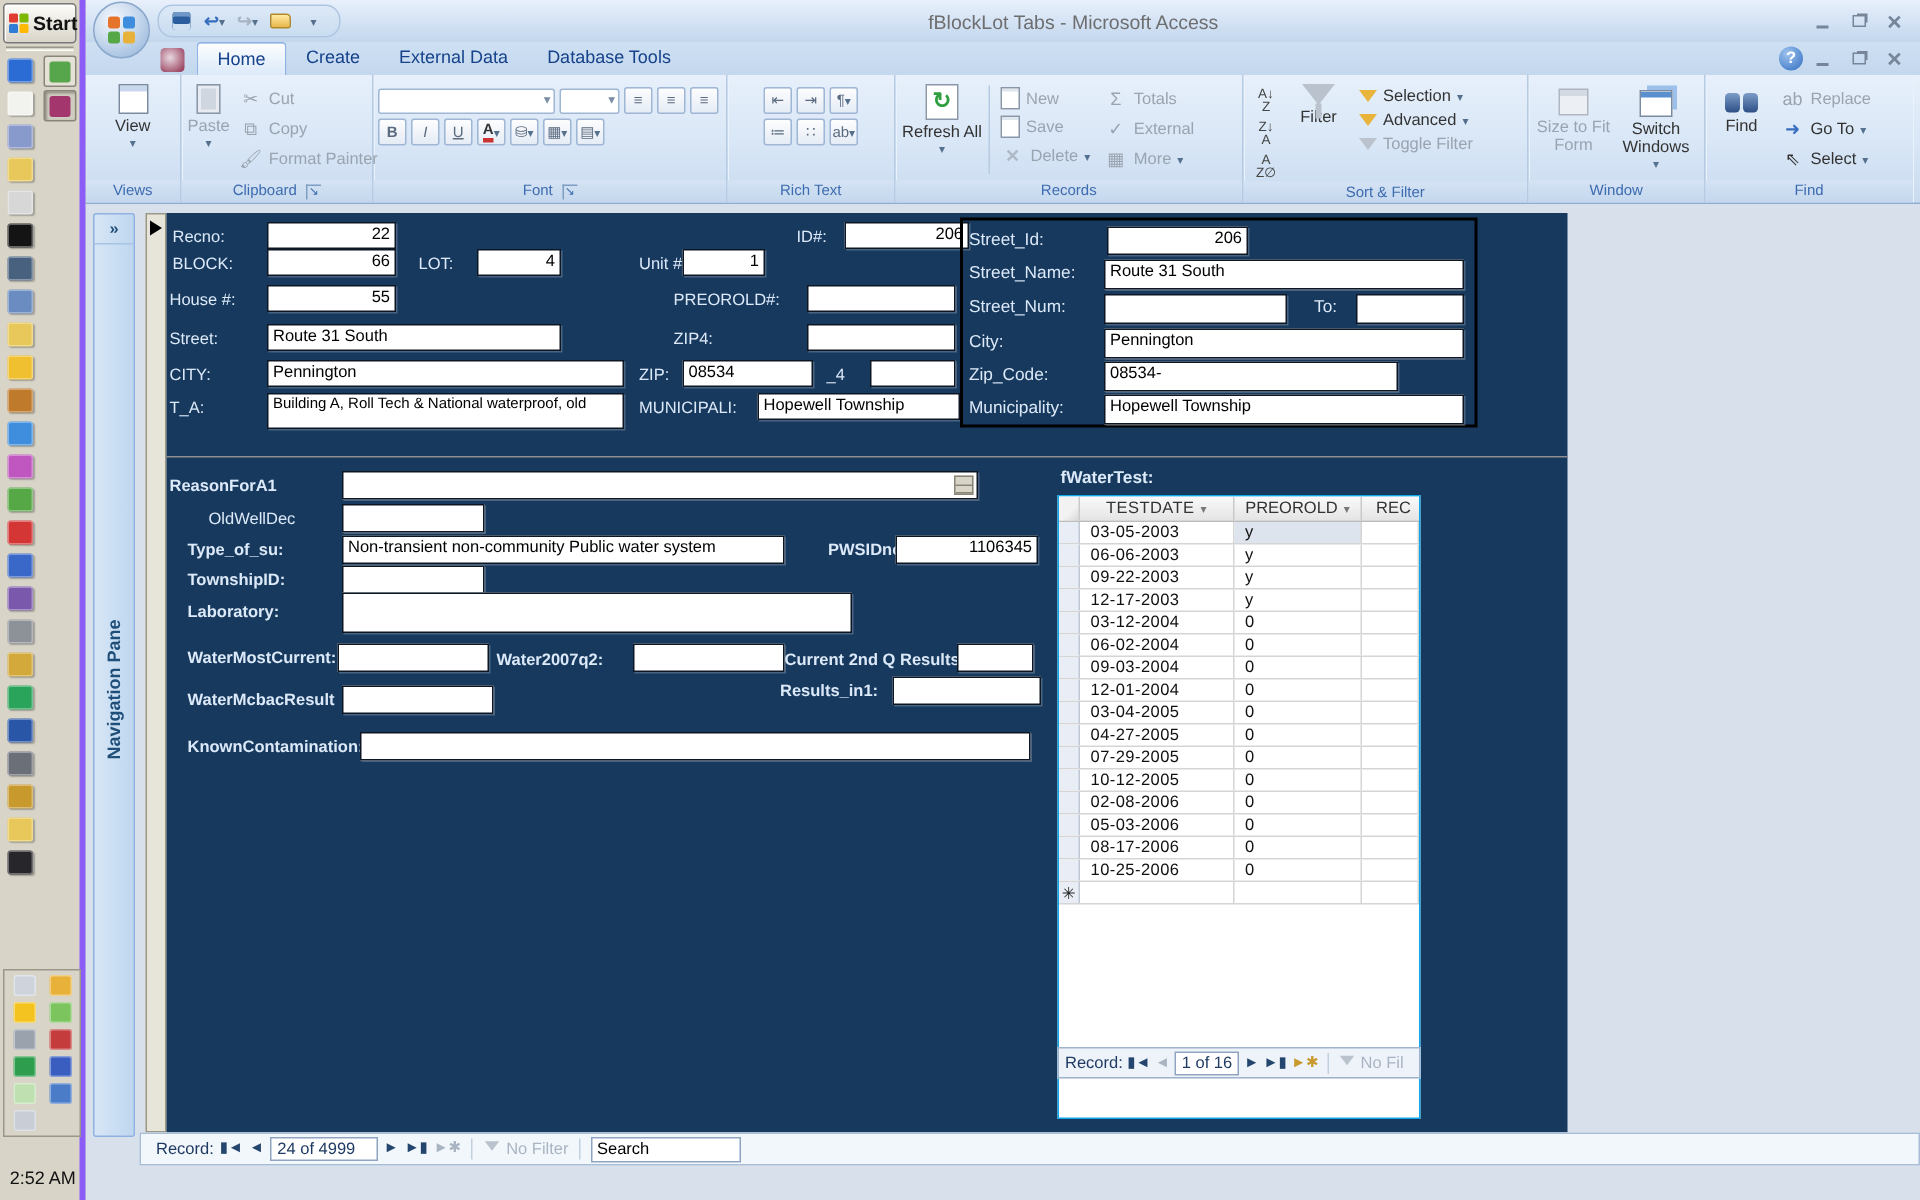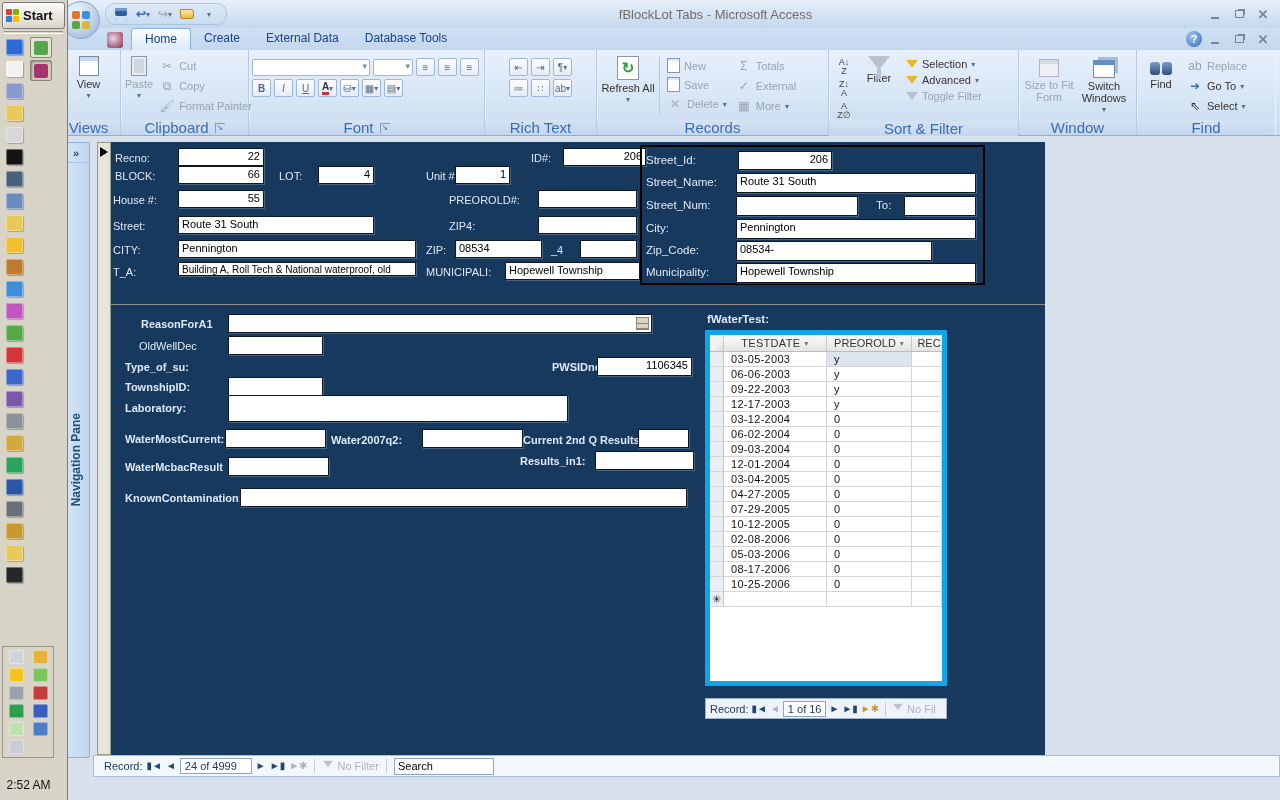--- a/index.html
+++ b/index.html
@@ -1,19 +1,19 @@
 <!DOCTYPE html>
 <html><head>
 <meta charset="utf-8">
 <style>
   * { box-sizing: border-box; margin:0; padding:0; }
   html,body { width:1280px; height:800px; overflow:hidden; font-family:"Liberation Sans",sans-serif; background:#d8e0eb; }
 
   
-  #taskbar { position:absolute; left:0; top:0; width:68px; height:800px; background:#d8d4c8; border-right:1px solid #8b5cf6; z-index:50; }
+  #taskbar { position:absolute; left:0; top:0; width:57px; height:800px; background:#d8d4c8; border-right:4px solid #8b5cf6; z-index:50; }
   #start-button { margin:2px 2px 1px 2px; height:27px; background:linear-gradient(#fdfcf9,#d9d5ca); border:1px solid #7a7a7a; border-radius:3px; box-shadow:inset 1px 1px 0 #fff; display:flex; align-items:center; gap:3px; padding:0 3px; cursor:pointer; }
   #start-button .flag { width:14px; height:14px; display:grid; grid-template-columns:6px 6px; grid-template-rows:6px 6px; gap:1px; }
   #start-button .flag i { border-radius:1px; }
   #start-label { font-weight:bold; font-size:13px; color:#111; }
   .tb-divider { height:3px; border-top:1px solid #9a968a; border-bottom:1px solid #fff; margin:2px 4px; }
   #tb-cols { display:flex; }
   #ql-icons { width:28px; display:flex; flex-direction:column; align-items:center; }
   .qlicon { width:17px; height:16px; border-radius:2px; margin:3px 0; box-shadow:inset 0 0 0 1px rgba(255,255,255,.35), 1px 1px 1px rgba(0,0,0,.25); cursor:pointer; }
   #tb-running { width:26px; display:flex; flex-direction:column; align-items:center; }
   .runicon { width:22px; height:21px; border:1px solid #8a8677; border-radius:2px; margin:1px 0; display:flex; align-items:center; justify-content:center; cursor:pointer; background:#e4e1d6; }
@@ -48,21 +48,21 @@
   #access-key-icon { width:16px; height:16px; margin:0 8px 2px 0; background:radial-gradient(circle at 40% 40%, #e8d8e0, #8d2a4a); border-radius:3px; cursor:pointer; }
   .rtab { font-size:12px; color:#15428b; padding:3px 13px 4px; cursor:pointer; }
   .rtab.active { background:linear-gradient(#fdfeff,#e8f1fb 60%,#dceafa); border:1px solid #8db2e3; border-bottom:none; border-radius:3px 3px 0 0; color:#15428b; }
   #tabrow-right { margin-left:auto; display:flex; align-items:center; gap:2px; padding-right:6px; align-self:center; }
   #help-icon { width:16px; height:16px; border-radius:50%; background:radial-gradient(circle at 35% 30%, #9fc4ee, #2f6cc0); color:#fff; font-size:11px; font-weight:bold; display:flex; align-items:center; justify-content:center; cursor:pointer; }
 
   
   #ribbon { position:absolute; left:0; top:50px; right:0; height:86px; background:linear-gradient(#e7f0fb,#d8e6f6 55%,#c9dbf0); border-bottom:1px solid #8fadd1; display:flex; }
   .rgroup { display:flex; flex-direction:column; border-right:1px solid #b6cbe2; box-shadow:1px 0 0 #eaf2fb; }
   .rg-content { flex:1; display:flex; align-items:stretch; padding:3px 3px 0; gap:1px; }
-  .rg-label { height:15px; font-size:15px; color:#3e6cb0; text-align:center; background:linear-gradient(#d5e3f4,#c3d7ed); display:flex; align-items:center; justify-content:center; gap:6px; padding:0 6px; }
+  .rg-label { height:15px; font-size:10px; color:#3e6cb0; text-align:center; background:linear-gradient(#d5e3f4,#c3d7ed); display:flex; align-items:center; justify-content:center; gap:6px; padding:0 6px; }
   .launcher { width:10px; height:10px; border:1px solid #7f9ec4; border-right:none; border-bottom:none; position:relative; cursor:pointer; }
   .launcher::after { content:"↘"; position:absolute; font-size:8px; color:#3e6cb0; left:1px; top:-1px; }
   .bigbtn { width:52px; display:flex; flex-direction:column; align-items:center; justify-content:flex-start; gap:2px; padding:3px 1px 1px; font-size:11px; color:#333; text-align:center; border-radius:3px; cursor:pointer; line-height:1.1; }
   .bigbtn.dis { color:#9aa4b0; }
   .smallcol { display:flex; flex-direction:column; justify-content:flex-start; gap:2px; padding-top:4px; }
   .smallbtn { display:flex; align-items:center; gap:4px; font-size:11px; color:#333; padding:1px 4px; border-radius:2px; cursor:pointer; white-space:nowrap; }
   .smallbtn.dis { color:#9aa4b0; }
   .ic16 { width:16px; height:16px; display:inline-flex; align-items:center; justify-content:center; font-size:12px; }
   .i-view { width:20px; height:20px; background:#fff; border:1px solid #7a8aa0; box-shadow:inset 0 4px 0 #c8d8ec; }
   .i-paste { width:16px; height:20px; background:#cfd6df; border:1px solid #8a97a8; box-shadow:inset 0 0 0 2px #e8ecf2; }
@@ -109,21 +109,21 @@
   #form-tabs { position:absolute; left:1px; top:143px; display:flex; align-items:flex-end; height:19px; }
   .ftab { font-size:11px; color:#000; background:linear-gradient(#f7f6f1,#e3e0d2); border:1px solid #8e8e8e; border-bottom:none; border-radius:2px 2px 0 0; padding:2px 7px 3px; margin-right:1px; cursor:pointer; }
   .ftab.active { background:#f6f5ef; padding-top:4px; position:relative; top:1px; box-shadow:0 -2px 0 #fff inset; }
   #tab-baseline { position:absolute; left:0; top:162px; width:934px; border-top:1px solid #8e8e8e; }
 
   .spinner { position:absolute; right:2px; top:2px; width:13px; height:13px; background:#d8d4c8; border:1px solid #8a8677; display:flex; flex-direction:column; }
   .spinner i { flex:1; border-bottom:1px solid #8a8677; }
 
   
   #wt-title { position:absolute; left:596px; top:171px; font-size:11.5px; font-weight:bold; color:#dce9f8; }
-  #wt-table { position:absolute; left:594px; top:188px; width:242px; height:356px; background:#fff; border:5px solid #0ea5e9; font-size:11px; color:#111; overflow:hidden; }
+  #wt-table { position:absolute; left:594px; top:188px; width:242px; height:416px; background:#fff; border:1px solid #0ea5e9; font-size:11px; color:#111; overflow:hidden; }
   .wt-hrow { display:flex; height:17px; background:linear-gradient(#fafafa,#e4e4e4); border-bottom:1px solid #bcbcbc; color:#333; }
   .wt-hcell { display:flex; align-items:center; justify-content:center; gap:4px; border-right:1px solid #c9c9c9; overflow:hidden; cursor:pointer; }
   .wt-corner { width:14px; background:linear-gradient(135deg,#f2f2f2 60%,#d8d8d8); border-right:1px solid #c9c9c9; cursor:pointer; }
   .sortarrow { font-size:8px; color:#777; }
   .wt-row { display:flex; height:15px; border-bottom:1px solid #d5d5d5; }
   .wt-cell { border-right:1px solid #d5d5d5; padding:0 0 0 7px; display:flex; align-items:center; overflow:hidden; cursor:text; }
   .wt-sel { width:14px; background:#e9eef6; border-right:1px solid #c0c7d4; padding:0; display:flex; align-items:center; justify-content:center; cursor:pointer; }
   .c-date { width:103px; letter-spacing:.3px; }
   .c-res { width:85px; }
   .c-rec { flex:1; }
@@ -559,21 +559,21 @@
       <span class="fld" style="left:427px; top:74px; width:99px; height:18px"></span>
 
       <span class="lbl" style="left:2px; top:102px">CITY:</span>
       <span class="fld" style="left:67px; top:98px; width:238px; height:18px">Pennington</span>
       <span class="lbl" style="left:315px; top:102px">ZIP:</span>
       <span class="fld" style="left:344px; top:98px; width:87px; height:18px">08534</span>
       <span class="lbl" style="left:440px; top:102px">_4</span>
       <span class="fld" style="left:469px; top:98px; width:57px; height:18px"></span>
 
       <span class="lbl" style="left:2px; top:124px">T_A:</span>
-      <span class="fld" style="left:67px; top:120px; width:238px; height:14px; font-size:10px">Building A, Roll Tech &amp; National waterproof, old</span>
+      <span class="fld" style="left:67px; top:120px; width:238px; height:24px; font-size:10px">Building A, Roll Tech &amp; National waterproof, old</span>
       <span class="lbl" style="left:315px; top:124px">MUNICIPALI:</span>
       <span class="fld" style="left:394px; top:120px; width:135px; height:18px">Hopewell Township</span>
 
       <div id="street-panel">
         <span class="lbl" style="left:4px; top:7px">Street_Id:</span>
         <span class="fld fr-num" style="left:96px; top:4px; width:94px; height:19px">206</span>
         <span class="lbl" style="left:4px; top:29px">Street_Name:</span>
         <span class="fld" style="left:94px; top:26px; width:240px; height:20px">Route 31 South</span>
         <span class="lbl" style="left:4px; top:52px">Street_Num:</span>
         <span class="fld" style="left:94px; top:49px; width:122px; height:20px"></span>
@@ -582,30 +582,31 @@
         <span class="lbl" style="left:4px; top:75px">City:</span>
         <span class="fld" style="left:94px; top:72px; width:240px; height:20px">Pennington</span>
         <span class="lbl" style="left:4px; top:97px">Zip_Code:</span>
         <span class="fld" style="left:94px; top:94px; width:196px; height:20px">08534-</span>
         <span class="lbl" style="left:4px; top:119px">Municipality:</span>
         <span class="fld" style="left:94px; top:116px; width:240px; height:20px">Hopewell Township</span>
       </div>
 
       <div id="tab-baseline"></div>
 
-      <span class="lbl" style="left:30px; top:176px; font-weight:bold">ReasonForA1</span>
+      <span class="lbl" style="left:2px; top:176px; font-weight:bold">ReasonForA1</span>
       <span class="fld" style="left:117px; top:172px; width:424px; height:19px"><span></span>
         <span class="spinner">
             <i></i>
             <i></i>
           </span>
       </span>
       <span class="lbl" style="left:28px; top:198px; font-weight:normal">OldWellDec</span>
       <span class="fld" style="left:117px; top:194px; width:95px; height:19px"></span>
       <span class="lbl" style="left:14px; top:219px; font-weight:bold">Type_of_su:</span>
+      <span class="fld" style="left:117px; top:215px; width:295px; height:19px">Non-transient non-community Public water system</span>
       <span class="lbl" style="left:441px; top:219px; font-weight:bold">PWSIDno</span>
       <span class="fld fr-num" style="left:486px; top:215px; width:95px; height:19px">1106345</span>
       <span class="lbl" style="left:14px; top:239px; font-weight:bold">TownshipID:</span>
       <span class="fld" style="left:117px; top:235px; width:95px; height:19px"></span>
       <span class="lbl" style="left:14px; top:260px; font-weight:bold">Laboratory:</span>
       <span class="fld" style="left:117px; top:253px; width:340px; height:27px"></span>
 
       <span class="lbl" style="left:14px; top:291px; font-weight:bold">WaterMostCurrent:</span>
       <span class="fld" style="left:114px; top:287px; width:101px; height:19px"></span>
       <span class="lbl" style="left:220px; top:292px; font-weight:bold">Water2007q2:</span>

